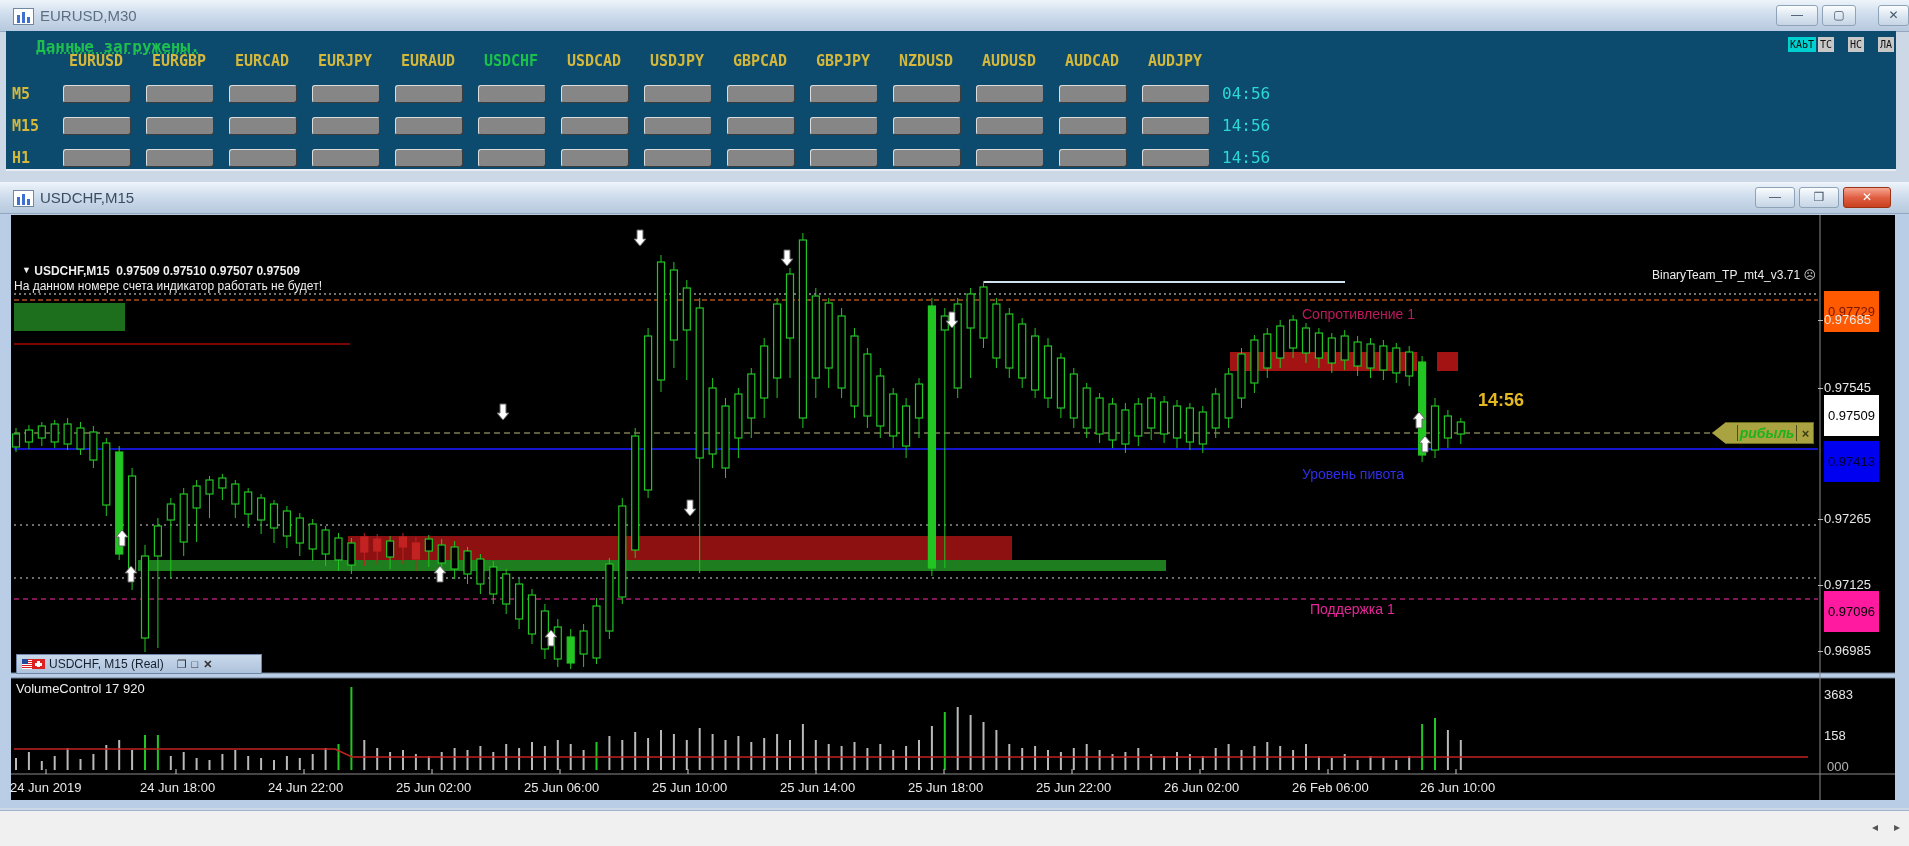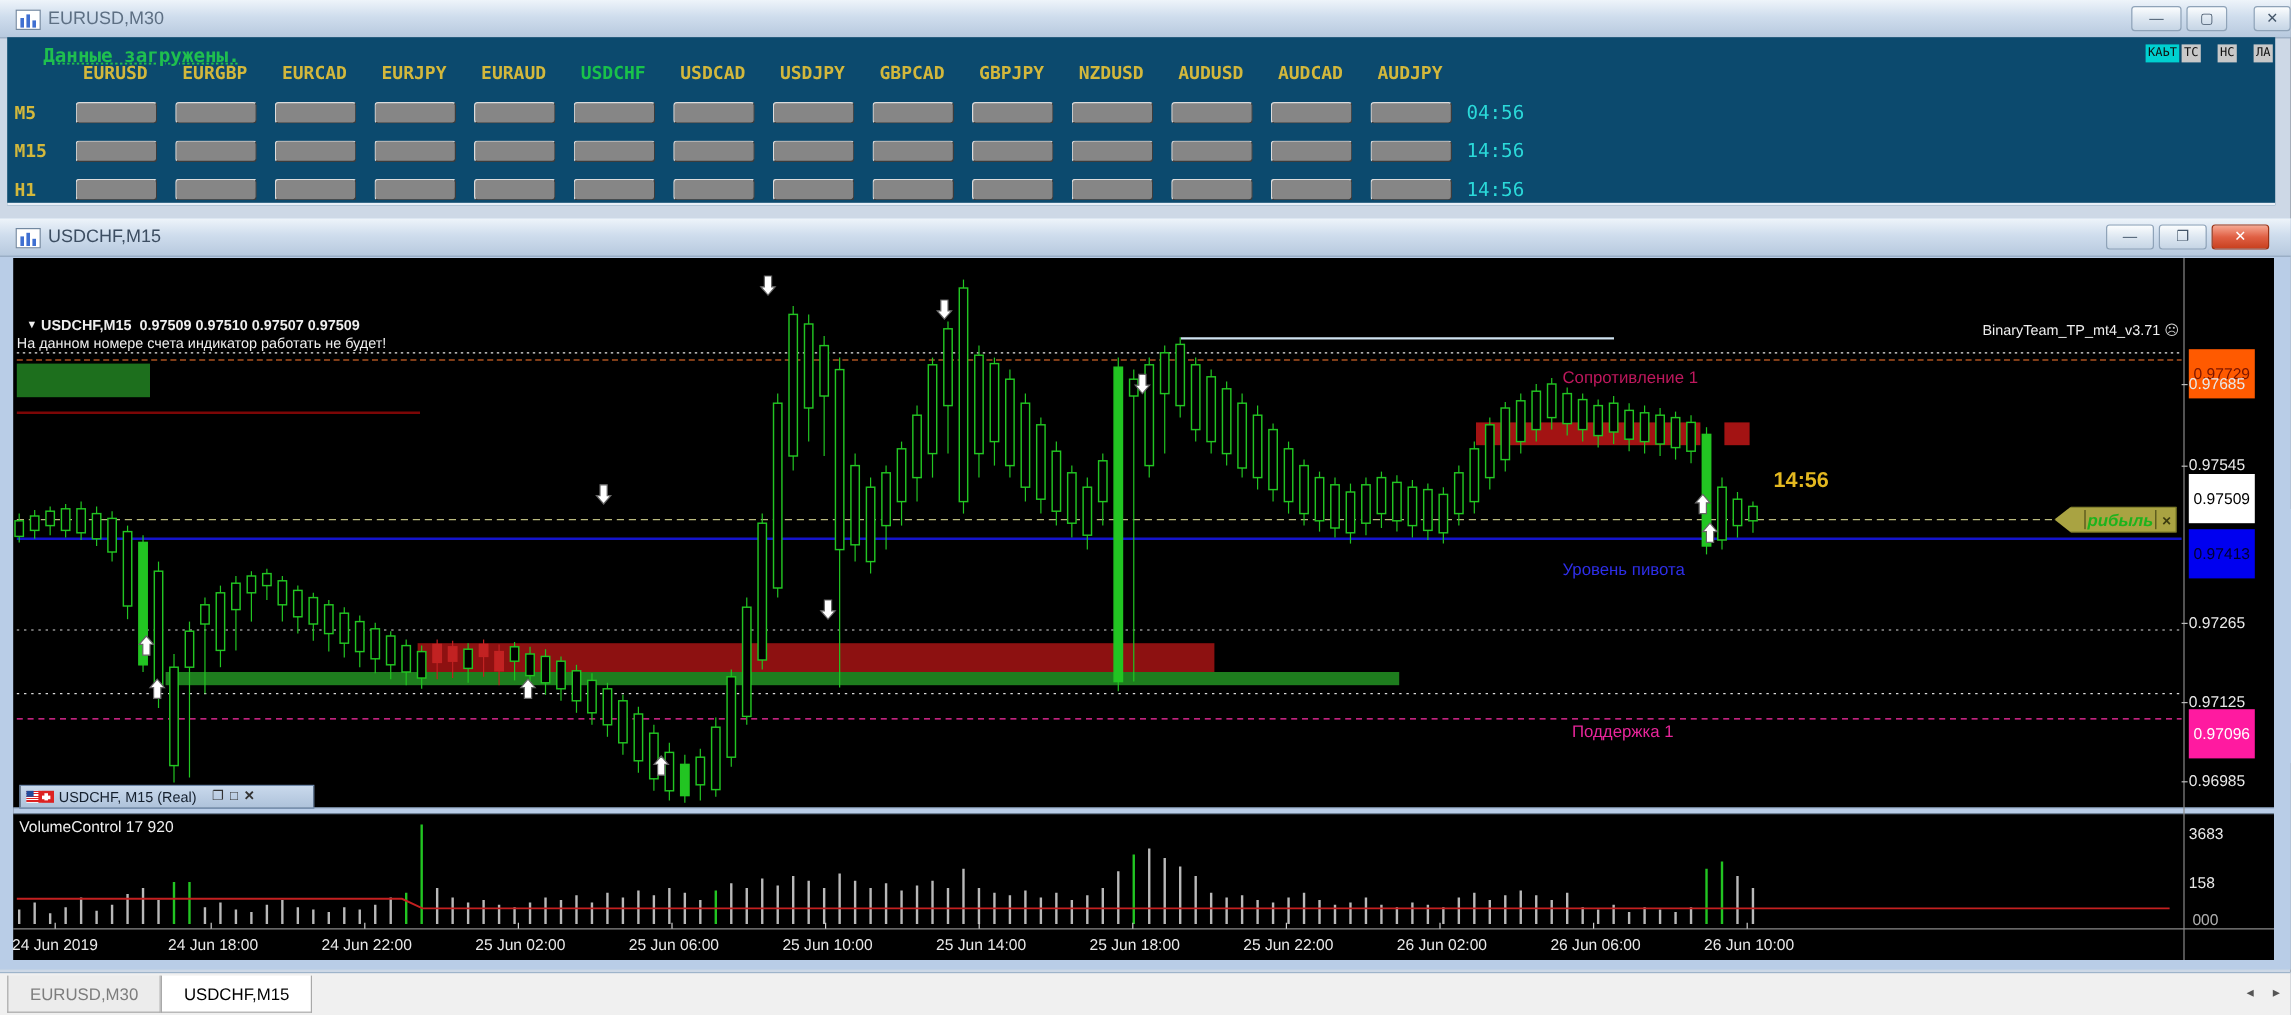--- a/index.html
+++ b/index.html
@@ -580,45 +580,44 @@
     <div class="abs axis-lbl" style="left: 1824px; top: 312px;">0.97685</div>
     <div class="abs" style="left: 1818px; top: 320px; width: 5px; height: 1px; background: rgb(187, 187, 187);"></div>
     <div class="abs axis-lbl" style="left: 1824px; top: 380px;">0.97545</div>
     <div class="abs" style="left: 1818px; top: 388px; width: 5px; height: 1px; background: rgb(187, 187, 187);"></div>
     <div class="abs axis-tag" style="left: 1824px; top: 395px; background: rgb(255, 255, 255); color: rgb(0, 0, 0);">0.97509</div>
     <div class="abs axis-tag" style="left: 1824px; top: 441px; background: rgb(0, 0, 240); color: rgb(0, 0, 46);">0.97413</div>
     <div class="abs axis-lbl" style="left: 1824px; top: 511px;">0.97265</div>
     <div class="abs" style="left: 1818px; top: 519px; width: 5px; height: 1px; background: rgb(187, 187, 187);"></div>
     <div class="abs axis-lbl" style="left: 1824px; top: 577px;">0.97125</div>
     <div class="abs" style="left: 1818px; top: 585px; width: 5px; height: 1px; background: rgb(187, 187, 187);"></div>
-    <div class="abs axis-tag" style="left: 1824px; top: 591px; background: rgb(255, 26, 160); color: #ffffff;">0.97096</div>
+    <div class="abs axis-tag" style="left: 1824px; top: 591px; background: rgb(255, 26, 160); color: #000000;">0.97096</div>
     <div class="abs axis-lbl" style="left: 1824px; top: 643px;">0.96985</div>
     <div class="abs" style="left: 1818px; top: 651px; width: 5px; height: 1px; background: rgb(187, 187, 187);"></div>
     <div class="abs axis-lbl" style="left: 1824px; top: 687px;">3683</div>
     <div class="abs axis-lbl" style="left: 1824px; top: 728px;">158</div>
     <div class="abs axis-lbl" style="left: 1827px; top: 759px; opacity: 0.75;">000</div>
   </div>
 <div id="time-layer">
     <div class="abs axis-lbl" style="left: 10px; top: 780px; font-size: 13px;">24 Jun 2019</div>
     <div class="abs axis-lbl" style="left: 140px; top: 780px; font-size: 13px;">24 Jun 18:00</div>
     <div class="abs axis-lbl" style="left: 268px; top: 780px; font-size: 13px;">24 Jun 22:00</div>
     <div class="abs axis-lbl" style="left: 396px; top: 780px; font-size: 13px;">25 Jun 02:00</div>
     <div class="abs axis-lbl" style="left: 524px; top: 780px; font-size: 13px;">25 Jun 06:00</div>
     <div class="abs axis-lbl" style="left: 652px; top: 780px; font-size: 13px;">25 Jun 10:00</div>
     <div class="abs axis-lbl" style="left: 780px; top: 780px; font-size: 13px;">25 Jun 14:00</div>
     <div class="abs axis-lbl" style="left: 908px; top: 780px; font-size: 13px;">25 Jun 18:00</div>
     <div class="abs axis-lbl" style="left: 1036px; top: 780px; font-size: 13px;">25 Jun 22:00</div>
     <div class="abs axis-lbl" style="left: 1164px; top: 780px; font-size: 13px;">26 Jun 02:00</div>
-    <div class="abs axis-lbl" style="left: 1292px; top: 780px; font-size: 13px;">26 Jun 06:00</div>
+    <div class="abs axis-lbl" style="left: 1292px; top: 780px; font-size: 13px;">26 Feb 06:00</div>
     <div class="abs axis-lbl" style="left: 1420px; top: 780px; font-size: 13px;">26 Jun 10:00</div>
   </div>
 <div id="annot-layer">
     <div class="annot" style="left: 1302px; top: 306px; color: #be185d; font-size: 14px;">Сопротивление 1</div>
     <div class="annot" style="left: 1478px; top: 390px; color: rgb(227, 184, 32); font-size: 18px; font-weight: bold;">14:56</div>
     <div class="annot" style="left: 1302px; top: 466px; color: rgb(46, 46, 232); font-size: 14px;">Уровень пивота</div>
     <div class="annot" style="left: 1310px; top: 601px; color: rgb(232, 37, 154); font-size: 14px;">Поддержка 1</div>
   </div>
 
 <div class="abs" id="tabbar" style="left:0;top:810px;width:1909px;height:36px;">
-  <div id="tabs-holder" style="position:absolute;left:6px;top:2px;"><div class="tab inactive">EURUSD,M30</div><div class="tab active">USDCHF,M15</div></div>
   <div class="abs scroll-arrow" style="left:1866px;top:9px;">◂</div>
   <div class="abs scroll-arrow" style="left:1888px;top:9px;">▸</div>
 </div>
 
 </body></html>

